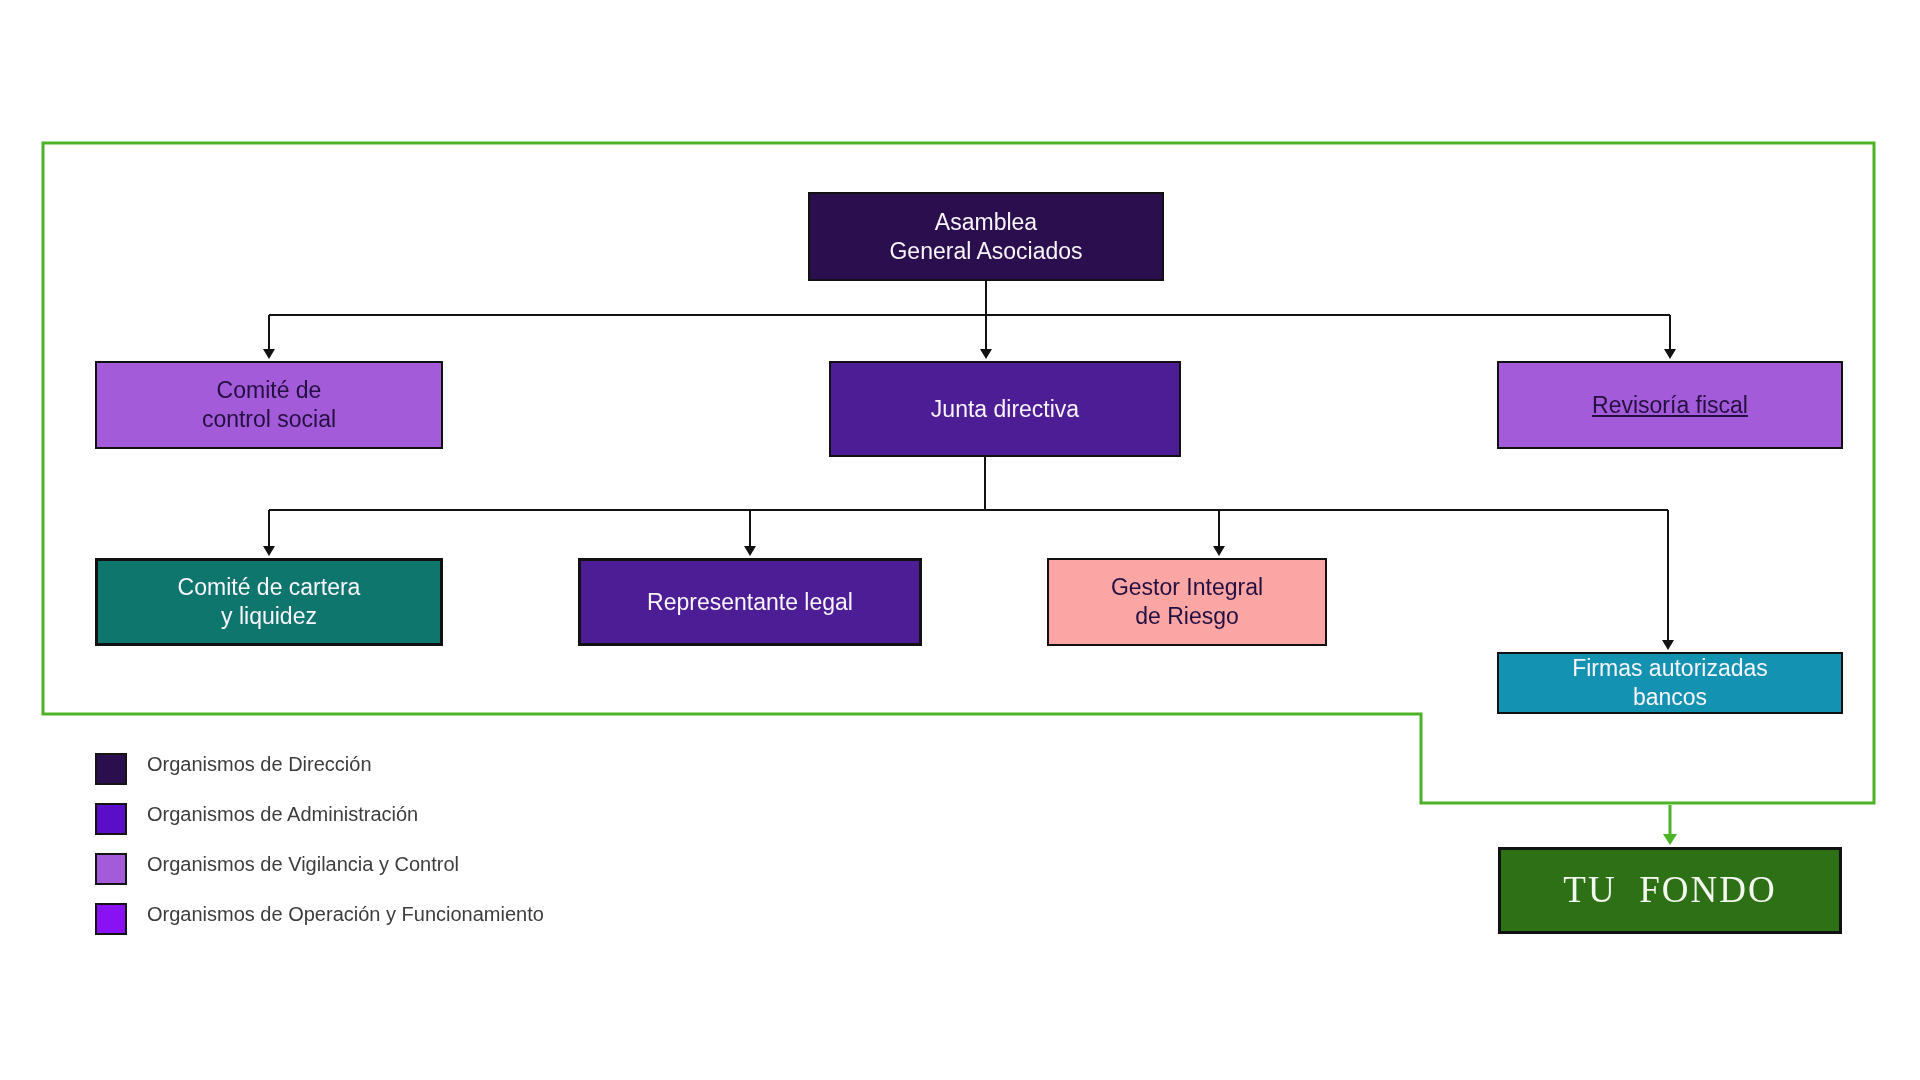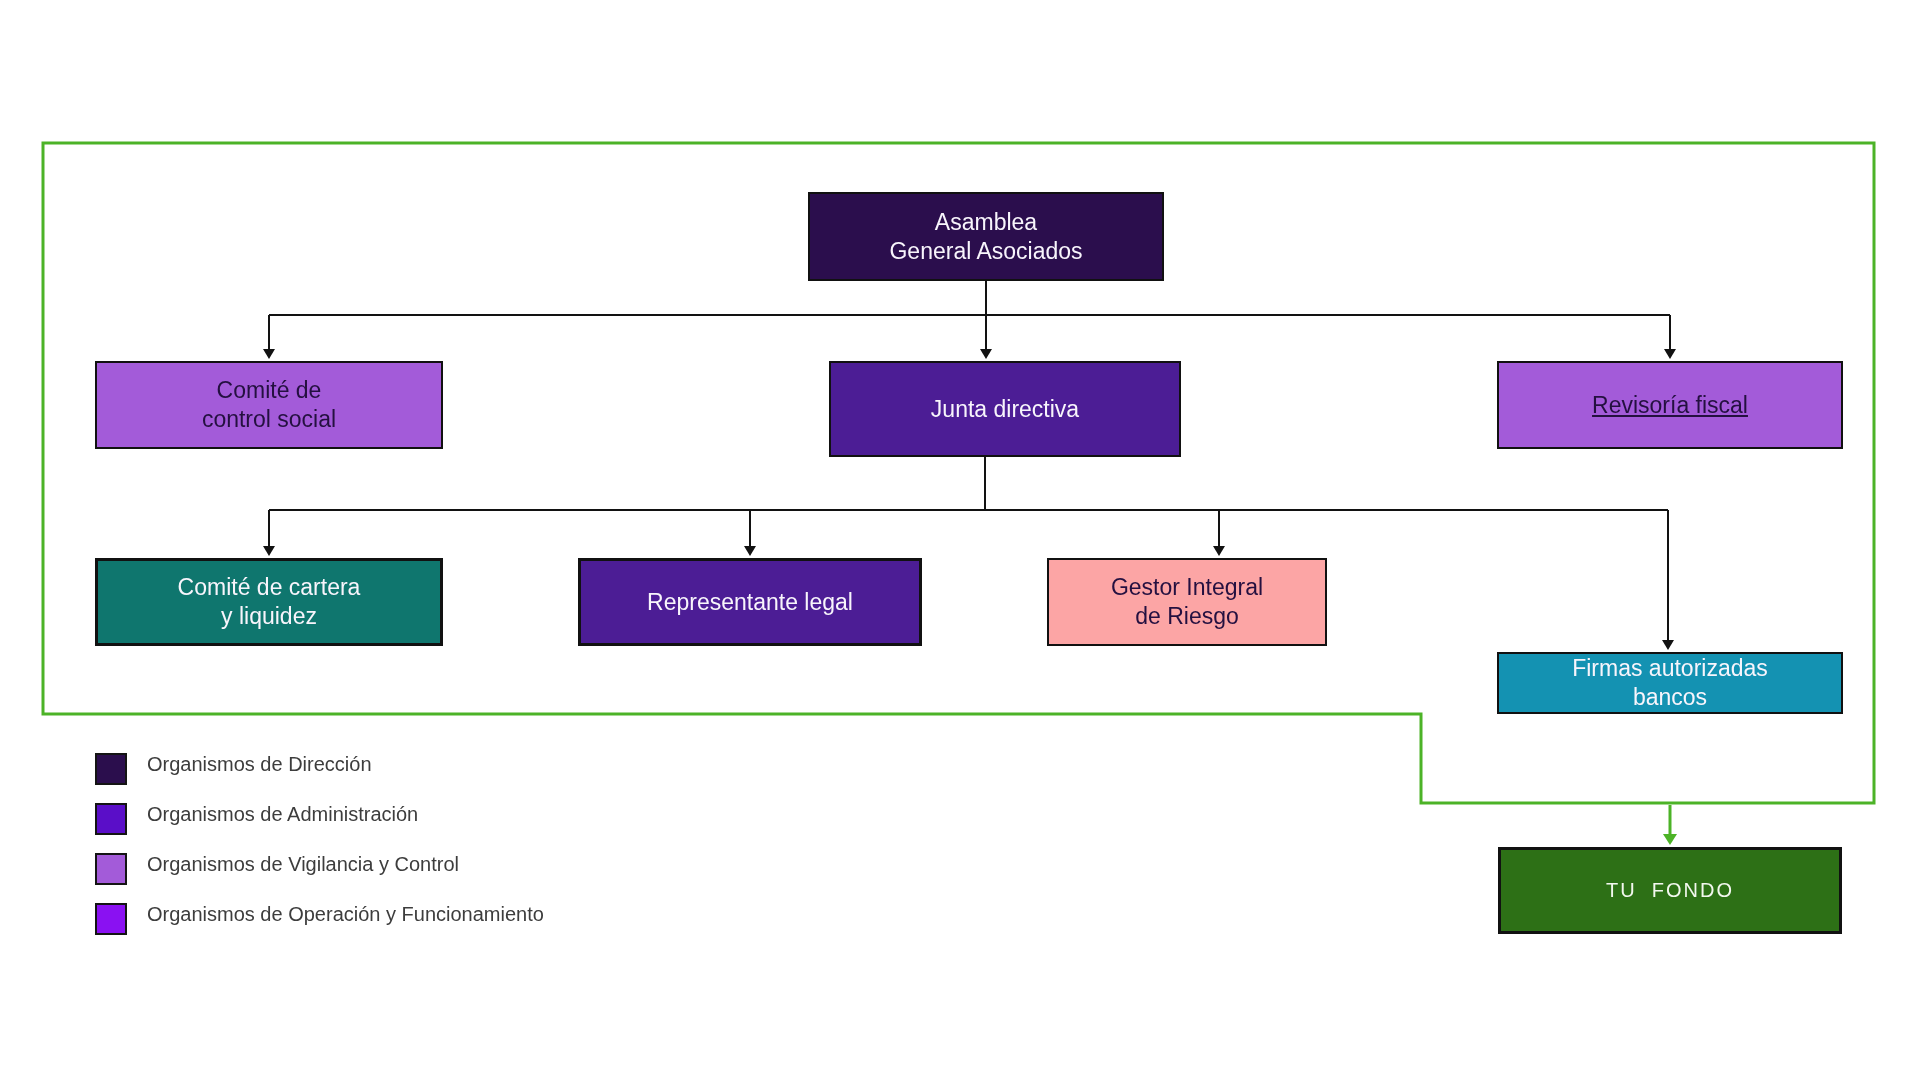--- a/index.html
+++ b/index.html
@@ -19,22 +19,23 @@
     display: flex; flex-direction: column;
     align-items: center; justify-content: center;
     border: 2px solid #111111;
     font-size: 23px; line-height: 1.25;
     text-align: right;
   }
   .node.thick { border-width: 3px; }
   .text-light { color: #f8f5fc; }
   .text-dark  { color: #241040; }
   .node.fund {
-    font-size: 20px; letter-spacing: 2px; color: #f3f8ef;
+    font-size: 37px; letter-spacing: 2px; color: #f3f8ef;
     border: 3px solid #111111;
+    font-family: Liberation Serif, serif;
   }
   .node span { white-space: pre; }
   .legend {
     position: absolute; left: 95px; top: 753px;
     list-style: none;
   }
   .legend li {
     display: flex; align-items: flex-start;
     height: 32px; margin-bottom: 18px;
   }

